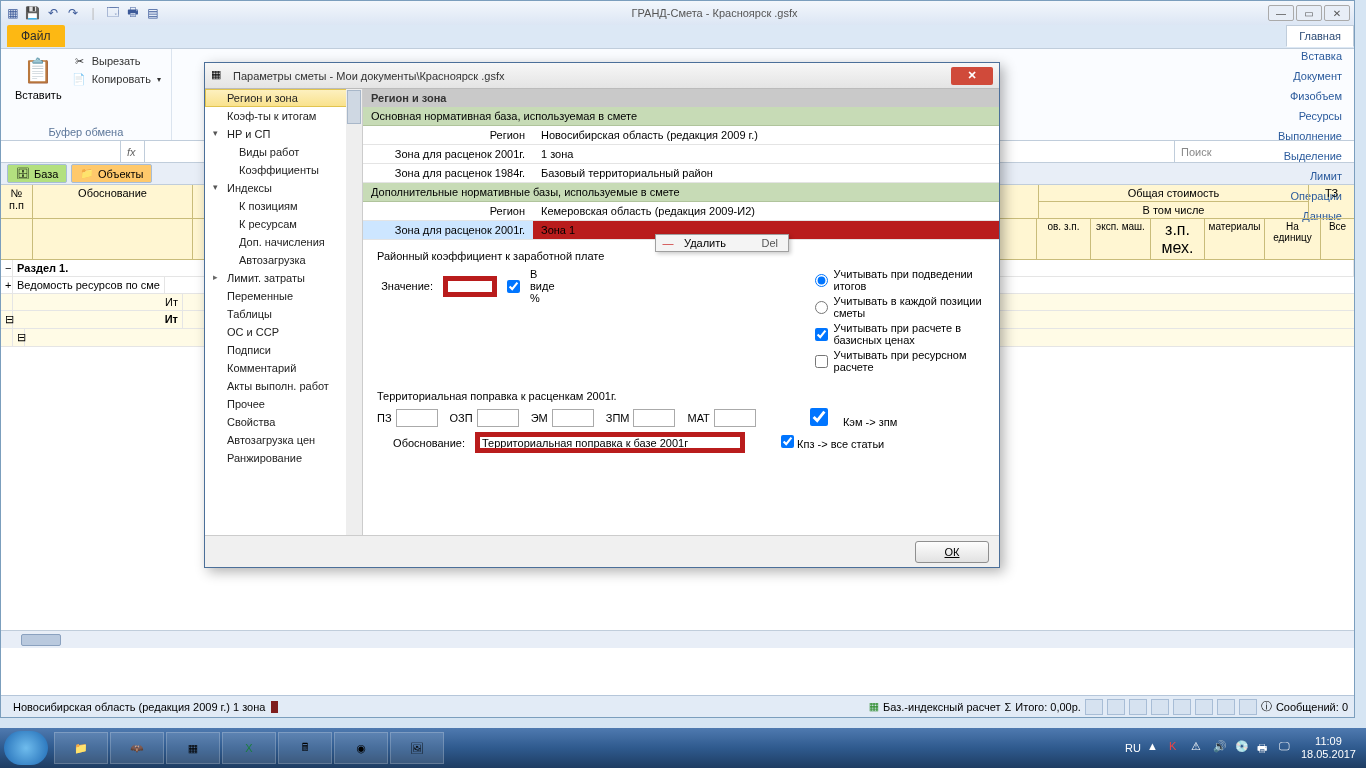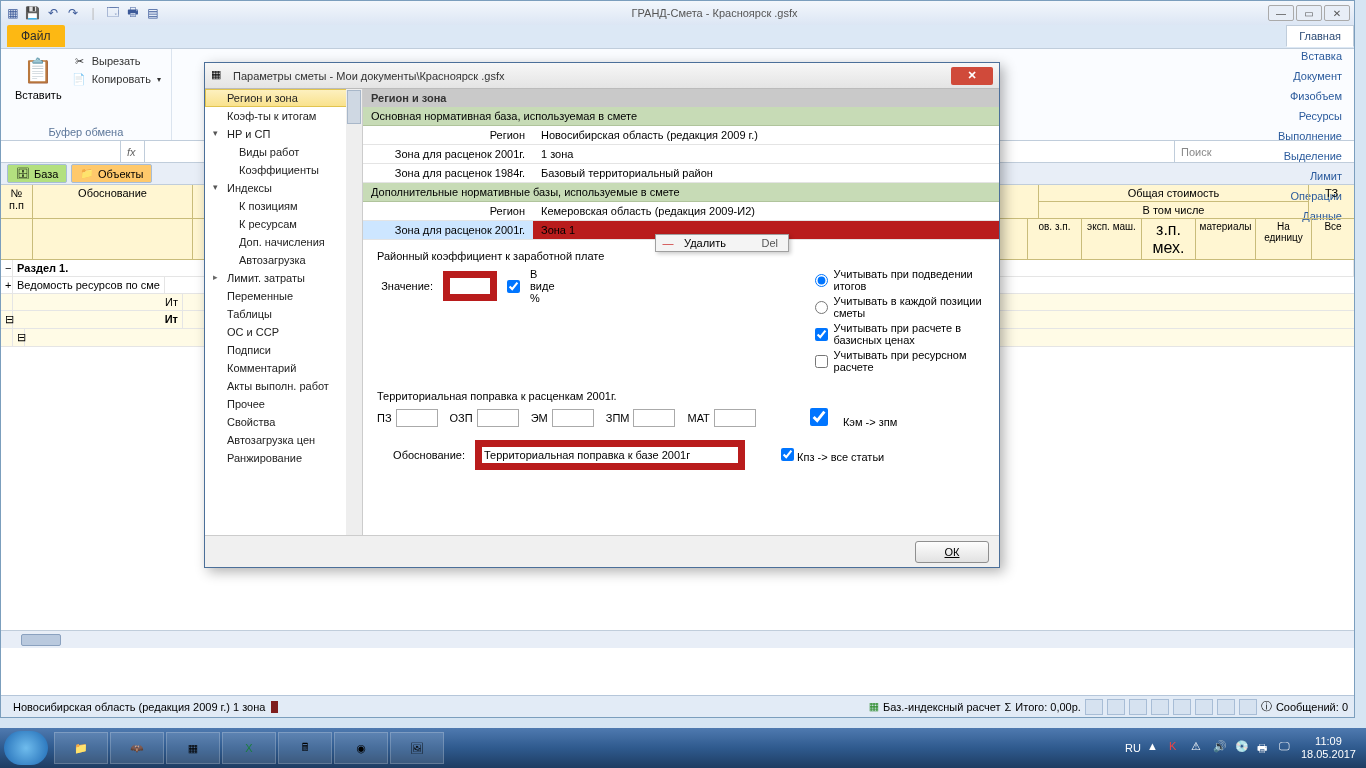--- a/index.html
+++ b/index.html
@@ -76,21 +76,21 @@
 
 .ctx-menu { position: absolute; left: 655px; top: 234px; width: 134px; background: #f4f4f4; border: 1px solid #a0a0a0; display: flex; align-items: center; padding: 2px 0; box-shadow: 2px 2px 4px rgba(0,0,0,.2); }
 .ctx-menu .ico { width: 24px; text-align: center; color: #c33; }
 .ctx-menu .lbl { flex: 1; padding-left: 4px; }
 .ctx-menu .sc  { padding-right: 10px; color: #555; }
 
 .form-area { padding: 10px 14px; flex: 1; }
 .form-area .section-title { margin-bottom: 6px; }
 .form-row { display: flex; align-items: center; gap: 10px; margin-bottom: 4px; }
 .form-row label { min-width: 56px; text-align: right; }
-.form-row input[type=text] { border: 7px solid #b91c1c; height: 30px; width: 54px; padding: 0 2px; }
+.form-row input[type=text] { border: 5px solid #b91c1c; height: 21px; width: 54px; padding: 0 2px; }
 .opts { margin-left: 260px; }
 .opts .o { display: flex; align-items: center; gap: 6px; margin-bottom: 3px; }
 .corr-row { display: flex; align-items: center; gap: 12px; margin-top: 6px; }
 .corr-row .pair { display: flex; align-items: center; gap: 4px; }
 .corr-row input { width: 42px; height: 18px; border: 1px solid #aaa; }
 input.long { width: 270px !important; }
 
 .dialog-footer { height: 32px; display: flex; align-items: center; justify-content: flex-end; padding: 0 10px; border-top: 1px solid #ccc; background: #f0f0f0; text-decoration: underline; }
 .dialog-footer button { width: 74px; height: 22px; background: linear-gradient(#fdfdfd,#e2e2e2); border: 1px solid #8f8f8f; border-radius: 3px; }
 
@@ -200,21 +200,21 @@
   <div style="display:flex; background:#fff6d2; border-bottom:1px solid #c9bc7a">
     <div style="width:32px; border-right:1px solid #c9bc7a"></div>
     <div style="width:160px; border-right:1px solid #c9bc7a"></div>
     <div style="flex:1"></div>
     <div style="width:54px; border-left:1px solid #c9bc7a; text-align:center; padding:2px; font-size:10px">ов. з.п.</div>
     <div style="width:60px; border-left:1px solid #c9bc7a; text-align:center; padding:2px; font-size:10px">эксп. маш.</div>
     <div style="width:54px; border-left:1px solid #c9bc7a; text-align:center; padding:2px; font-size:16px">з.п. мех.</div>
     <div style="width:60px; border-left:1px solid #c9bc7a; text-align:center; padding:2px; font-size:10px">материалы</div>
     <div style="width:56px; border-left:1px solid #c9bc7a; text-align:center; padding:2px; white-space:pre; font-size:10px">На
 единицу</div>
-    <div style="width:43px; border-left:1px solid #c9bc7a; text-align:center; padding:2px; font-size:10px">Все</div>
+    <div style="width:34px; border-left:1px solid #c9bc7a; text-align:center; padding:2px; font-size:10px">Все</div>
   </div>
 
   <div class="grid-body">
     <div class="grid-row" style="background:#fff">
         <div style="width:12px">−</div>
         <div style="flex:1; font-weight:bold">Раздел 1.</div>
       </div>
     <div class="grid-row">
         <div style="width:12px">+</div>
         <div>Ведомость ресурсов по сме</div>
@@ -364,21 +364,21 @@
           <div class="pair">
               <label>ЗПМ</label>
               <input type="text" style="">
             </div>
           <div class="pair">
               <label>МАТ</label>
               <input type="text" style="">
             </div>
           <div style="margin-left:30px"><input type="checkbox" checked="" style=""> <span>Кэм -&gt; зпм</span></div>
         </div>
-        <div class="form-row" style="margin-top:12px">
+        <div class="form-row" style="margin-top:4px">
           <label style="min-width:88px">Обоснование:</label>
           <input type="text" class="long" value="Территориальная поправка к базе 2001г" style="">
           <div style="margin-left:26px"><input type="checkbox" checked="" style=""> <span>Кпз -&gt; все статьи</span></div>
         </div>
       </div>
     </div>
   </div>
   <div class="dialog-footer">
     <button>ОК</button>
   </div>

